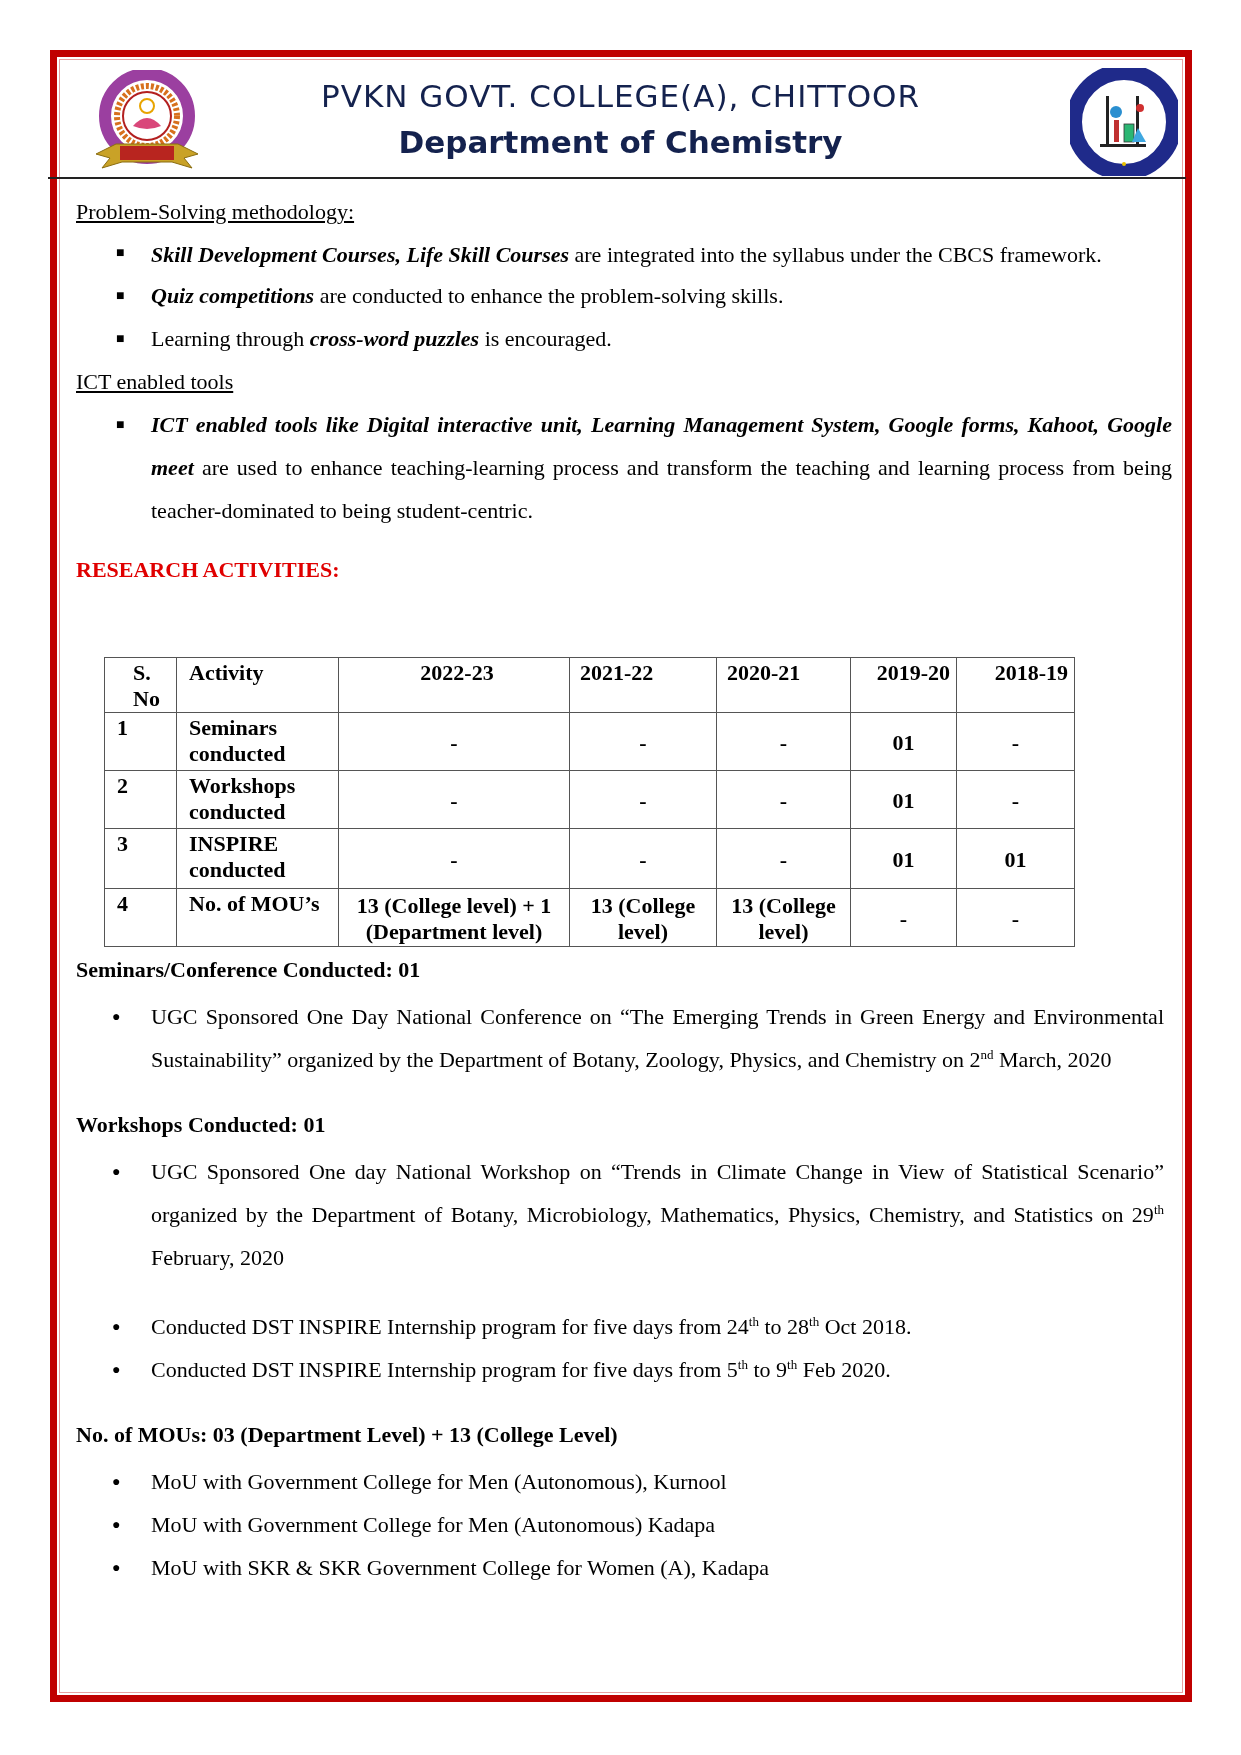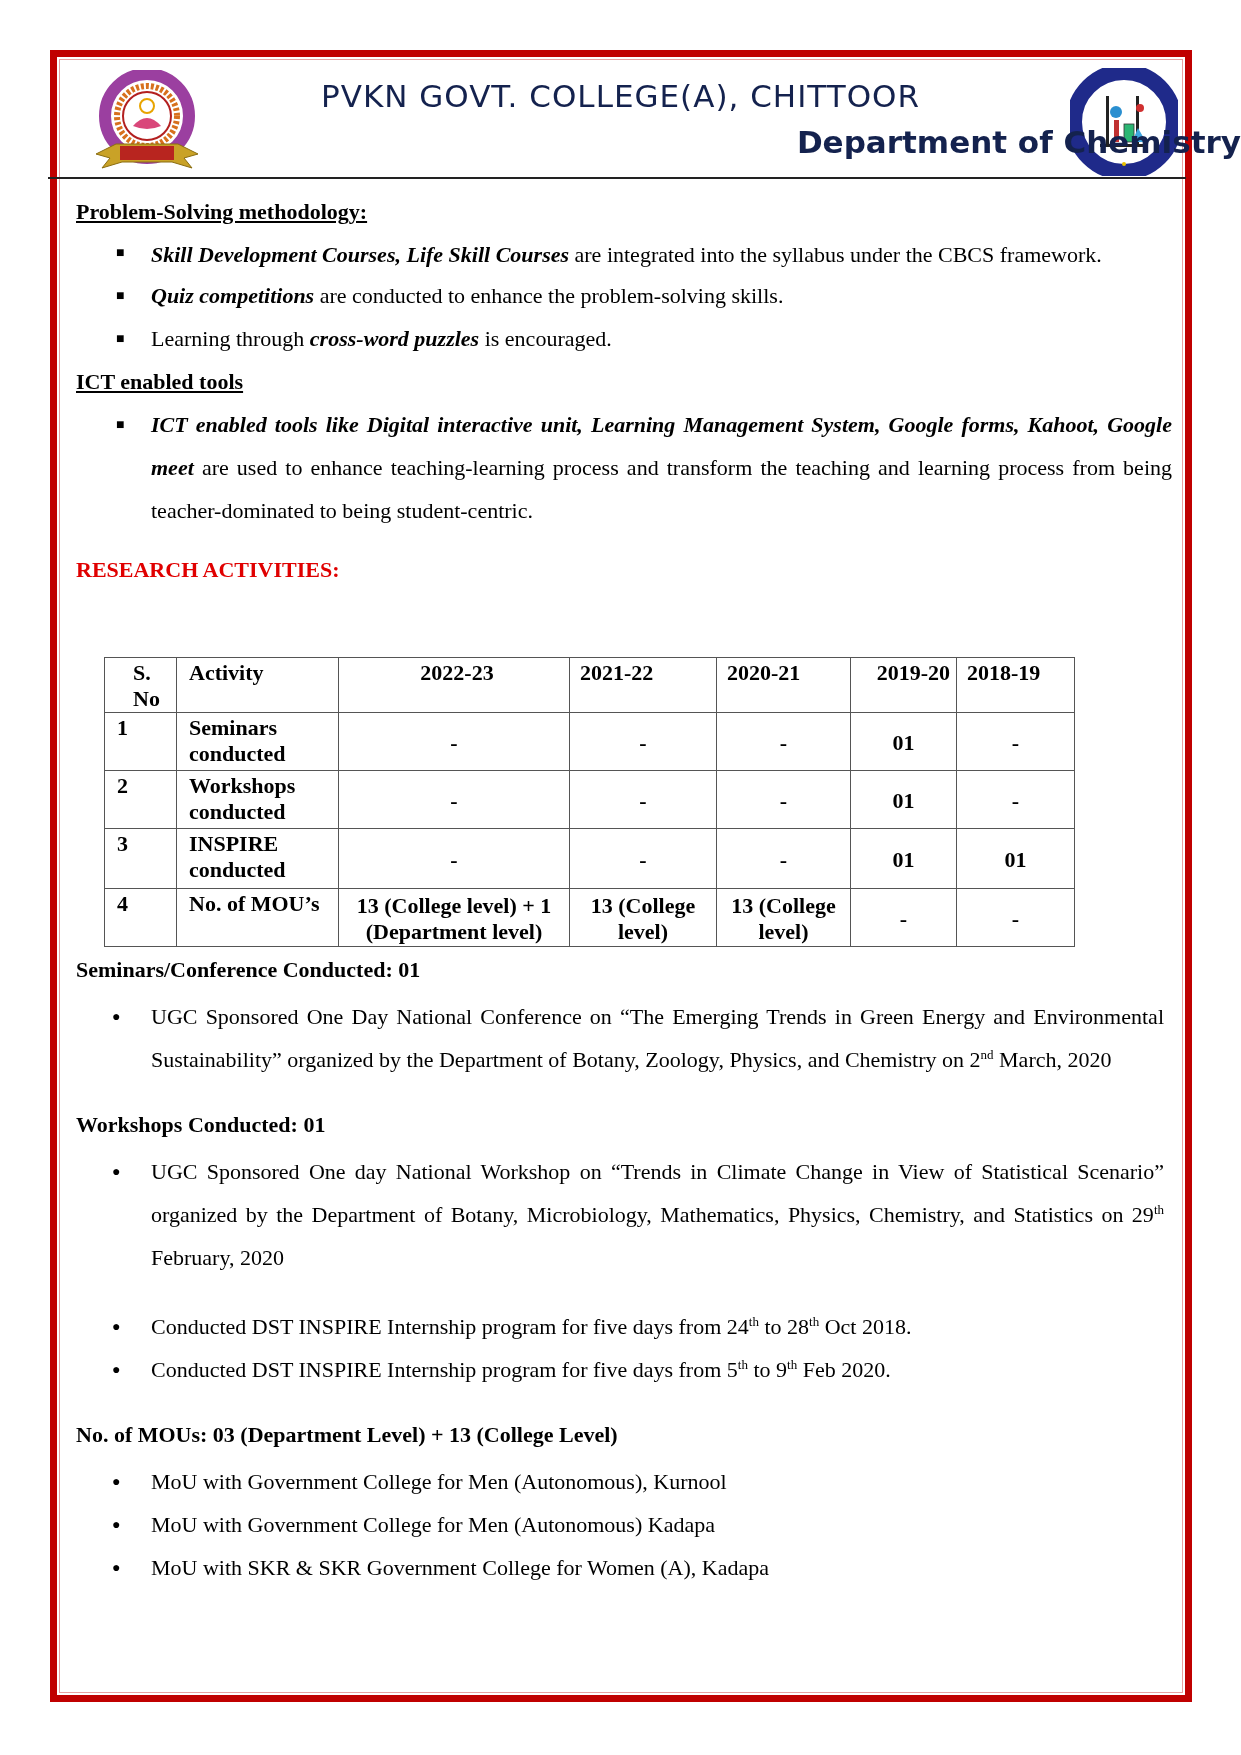--- a/index.html
+++ b/index.html
@@ -9,25 +9,25 @@
                  border:7px solid #c00000; box-sizing:border-box; }
   .frame-inner { position:absolute; left:59px; top:59px; width:1124px; height:1634px;
                  border:1px solid #e8a0a0; box-sizing:border-box; }
   .header-line { position:absolute; left:48px; top:177px; width:1138px; height:2px; background:#222; }
   .logo { position:absolute; }
   .logo-left { left:88px; top:70px; width:118px; height:106px; }
   .logo-right { left:1070px; top:68px; width:108px; height:108px; }
   .title1 { position:absolute; left:0; width:1241px; top:78px; text-align:center;
             font-family:"DejaVu Sans", sans-serif; font-weight:normal; font-size:31px;
             color:#14224e; letter-spacing:1px; }
-  .title2 { position:absolute; left:0; width:1241px; top:124px; text-align:right;
+  .title2 { position:absolute; left:0; width:1241px; top:124px; text-align:center;
             font-family:"DejaVu Sans", sans-serif; font-weight:bold; font-size:31px;
             color:#14224e; }
   .content { position:absolute; left:76px; top:190px; width:1100px; font-size:22px; line-height:43px; }
-  .h-u { font-weight:bold; text-decoration:underline; margin:0; }
+  .h-u { font-weight:normal; text-decoration:underline; margin:0; }
   .h-red { color:#e00000; font-weight:bold; margin:0; }
   .h-b { font-weight:bold; margin:0; }
   ul.sq, ul.dot { margin:0; padding:0; list-style:none; }
   ul.sq li, ul.dot li { position:relative; padding-left:75px; text-align:justify; }
   ul.sq li .bul { position:absolute; left:40px; top:0; font-size:14px; }
   ul.dot li .bul { position:absolute; left:36px; top:0; font-size:22px; }
   ul.sq li { padding-right:4px; }
   ul.dot li { padding-right:12px; }
   .bi { font-weight:bold; font-style:italic; }
   sup { font-size:13px; line-height:0; }
@@ -105,21 +105,21 @@
 
 <table class="res">
   <tbody>
       <tr style="height:55px;">
     <td style="width:72px;padding-left:28px;">S. No</td>
     <td style="width:162px;margin-top:21px;">Activity</td>
     <td class="hc" style="width:231px;">2022-23</td>
     <td class="hc" style="width:147px; text-align:left; padding-left:10px;">2021-22</td>
     <td class="hc" style="width:134px; text-align:left; padding-left:10px;">2020-21</td>
     <td class="hc" style="width:106px; text-align:right; padding-left:0;">2019-20</td>
-    <td class="hc" style="width:118px; text-align:left; padding-left:10px;margin-left:36px;">2018-19</td>
+    <td class="hc" style="width:118px; text-align:right; padding-left:10px;margin-left:36px;">2018-19</td>
   </tr>
   <tr style="height:58px;">
     <td>1</td>
     <td>Seminars conducted</td>
     <td class="c">-</td>
     <td class="c">-</td>
     <td class="c">-</td>
     <td class="c">01</td>
     <td class="c">-</td>
   </tr>

